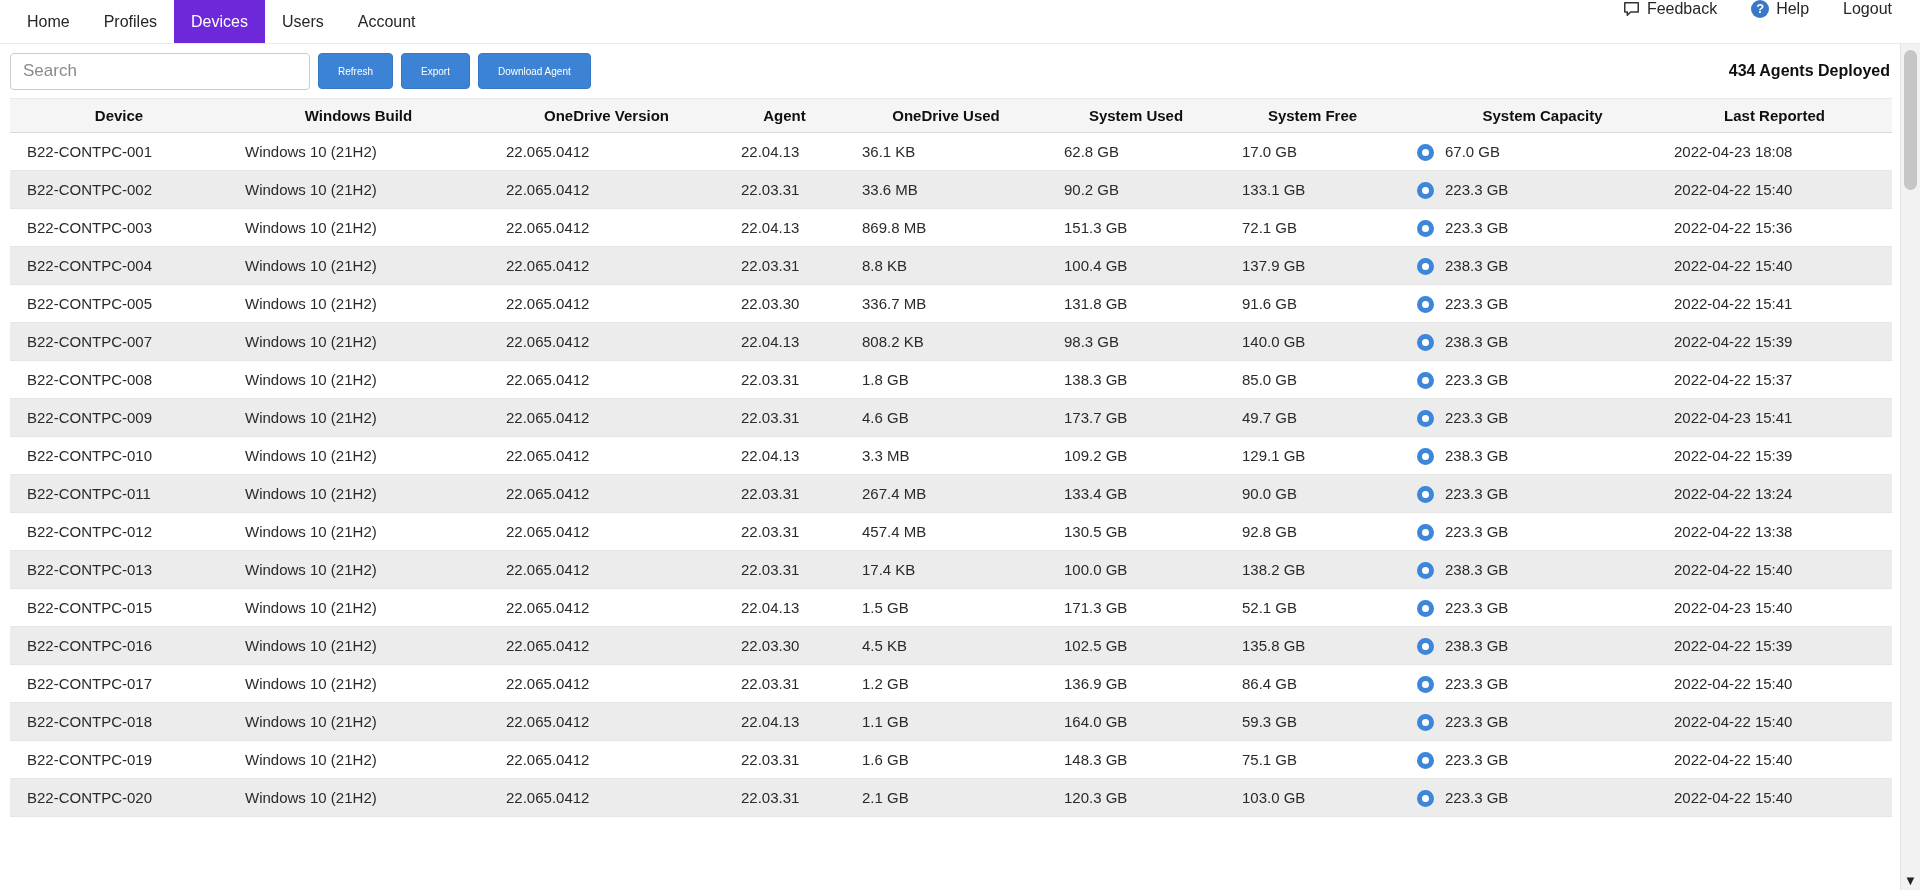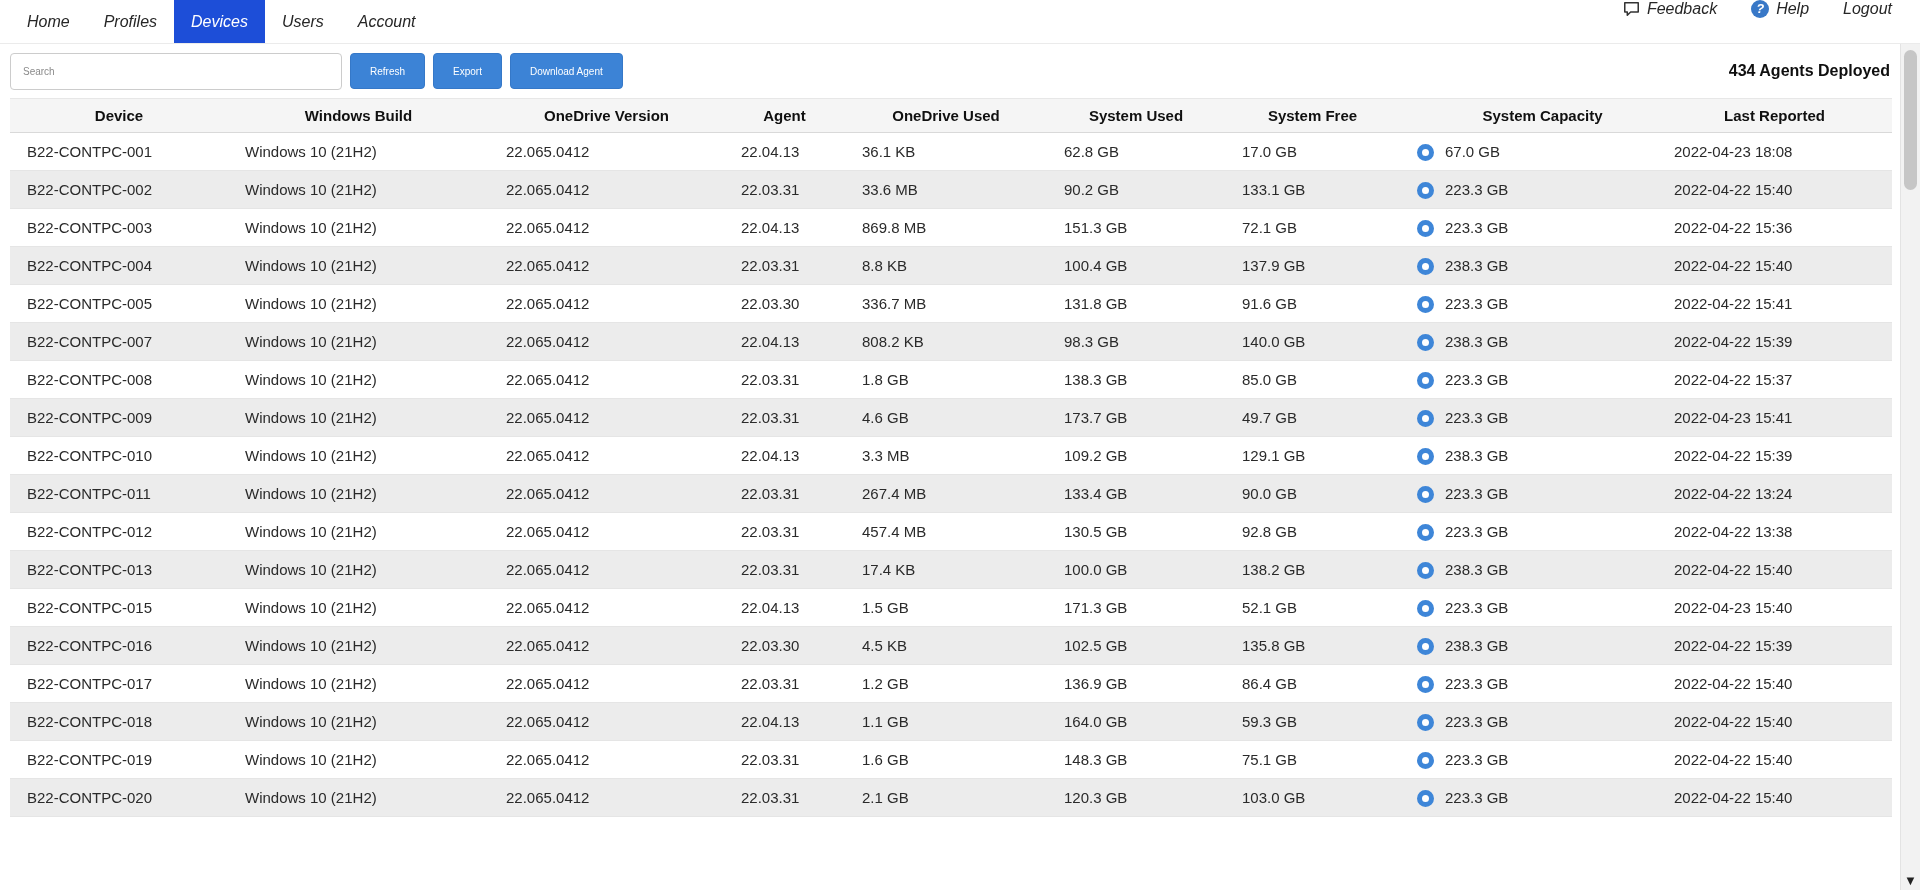--- a/index.html
+++ b/index.html
@@ -8,48 +8,47 @@
     background:#ffffff;
     font-family:"Liberation Sans", sans-serif;
     color:#222;
   }
 
   
   .navbar {
     height:44px; display:flex; align-items:stretch;
     background:#ffffff; border-bottom:1px solid #ebebeb;
     padding-left:10px;
-    font-style:italic;
   }
   .nav-left { display:flex; align-items:stretch; }
   .nav-item {
     display:flex; align-items:center; padding:0 17px;
     font-size:16px; color:#262626; cursor:pointer; text-decoration:none;
   }
-  .nav-item.active { background:#1d4ed8; color:#ffffff; }
+  .nav-item.active { background:#6d28d9; color:#ffffff; }
   .nav-right {
     margin-left:auto; display:flex; align-items:flex-start; gap:34px;
     padding-right:28px; font-size:16px; color:#262626;
   }
   .nav-util { display:flex; align-items:center; gap:7px; cursor:pointer; text-decoration:none; color:#262626; }
   .bubble-icon { display:flex; align-items:center; }
   .help-circle {
     display:inline-block; width:18px; height:18px; border-radius:50%;
     background:#3878c7; color:#fff; font-size:13px; font-weight:bold;
     text-align:center; line-height:18px;
   }
 
   
   .toolbar {
     height:54px; display:flex; align-items:center;
     padding:0 30px 0 10px; gap:8px; background:#fff;
   }
   .search-input {
-    width:332px; height:37px; border:1px solid #cccccc; border-radius:4px;
-    padding:0 12px; font-size:10px; color:#444; outline:none;
+    width:300px; height:37px; border:1px solid #cccccc; border-radius:4px;
+    padding:0 12px; font-size:17px; color:#444; outline:none;
     font-family:"Liberation Sans", sans-serif;
   }
   .search-input::placeholder { color:#8a8a8a; }
   .btn {
     height:36px; padding:0 19px; background:#3c83d6; border:1px solid #3578c8;
     color:#ffffff; font-size:10px; border-radius:4px; cursor:pointer;
     font-family:"Liberation Sans", sans-serif;
   }
   .agents-deployed { margin-left:auto; font-weight:bold; font-size:16px; color:#0f0f0f;text-align:right; }
 

